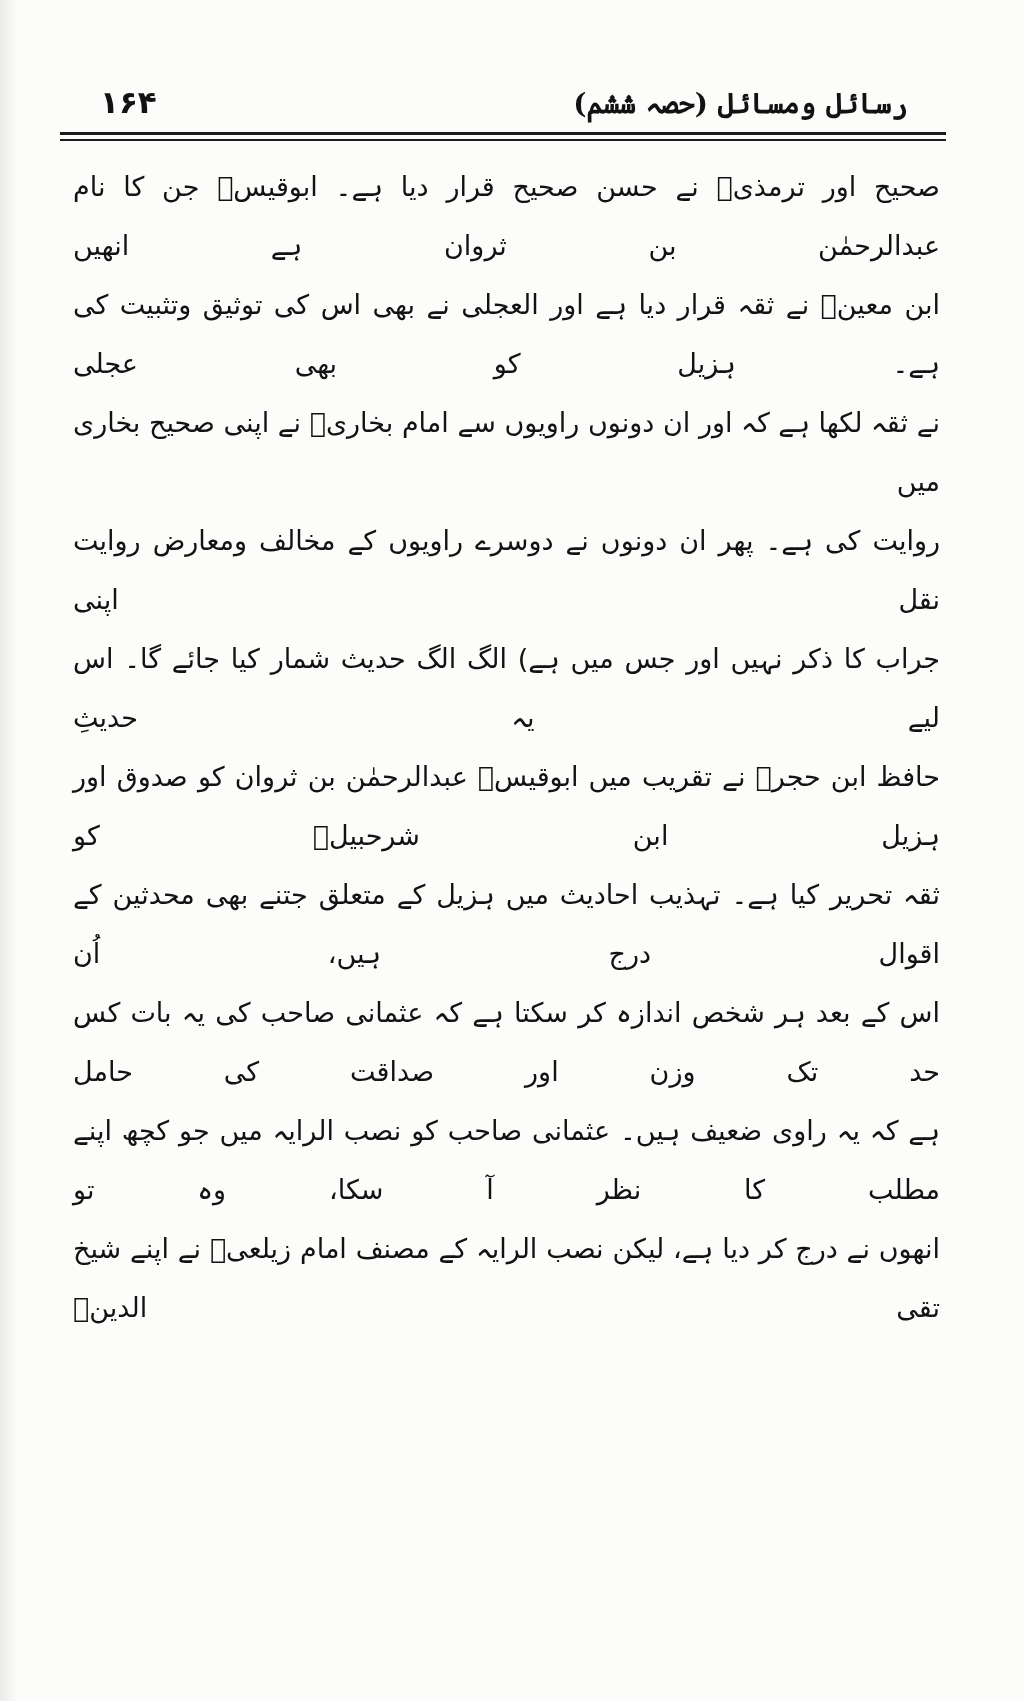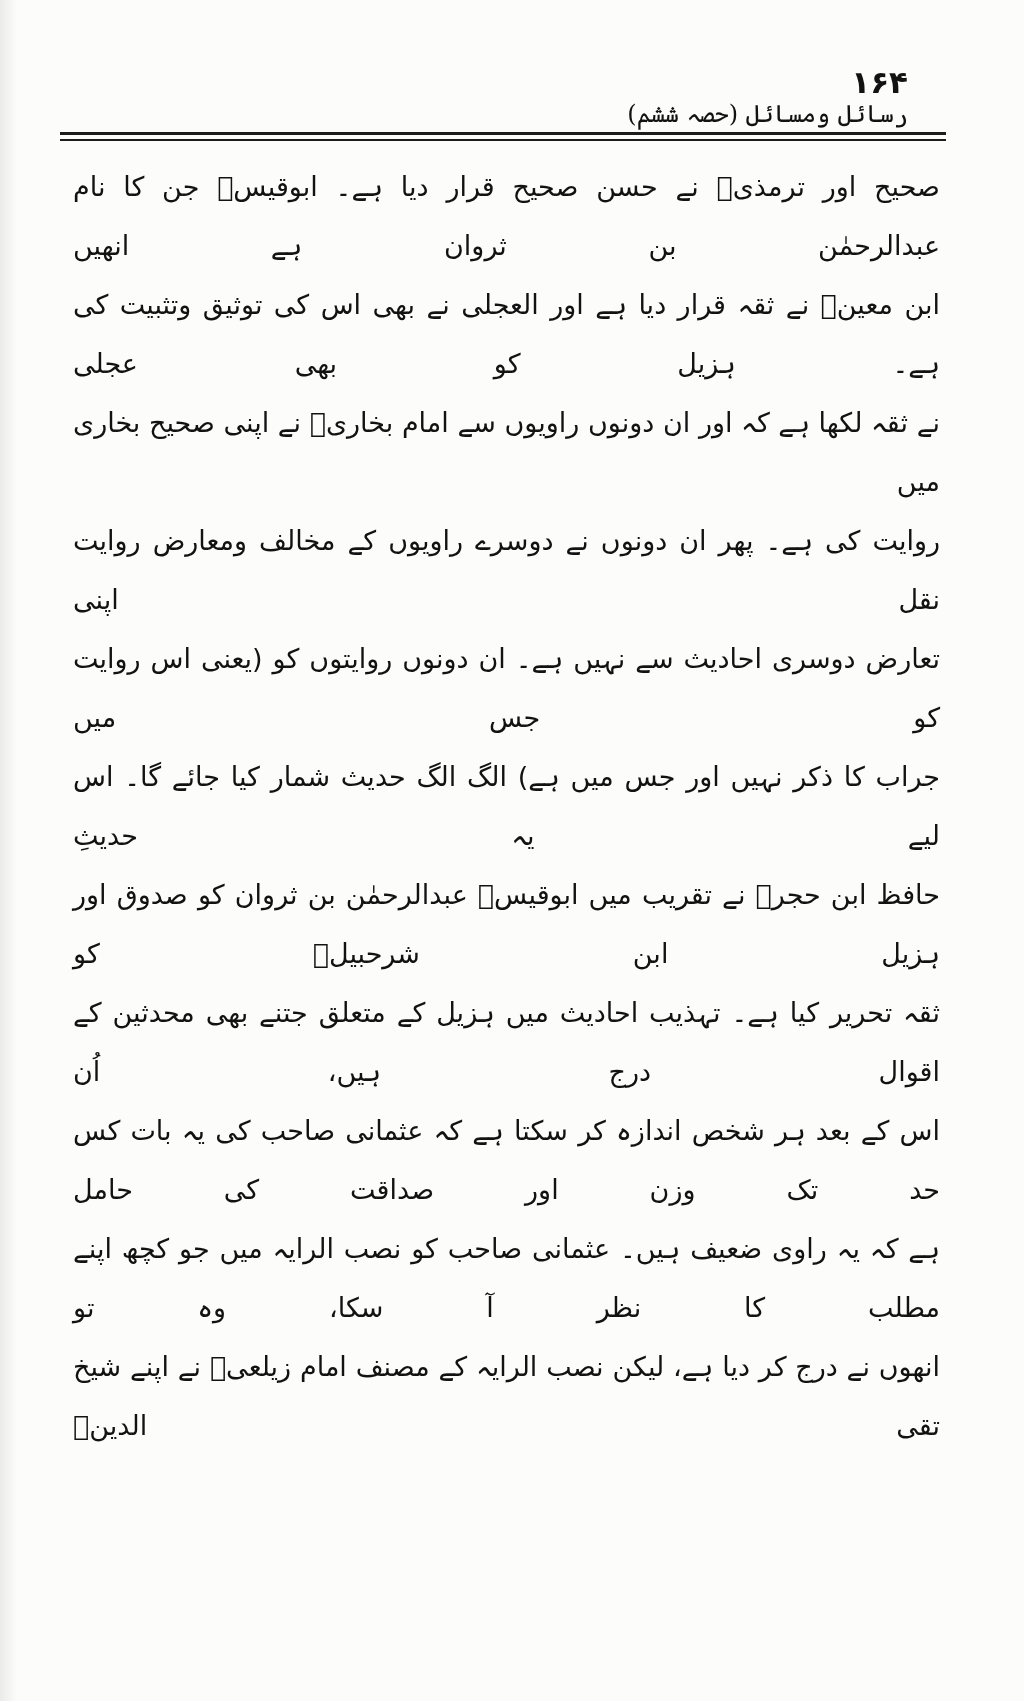--- a/index.html
+++ b/index.html
@@ -18,32 +18,32 @@
     pointer-events:none;
   }
   .page{padding-top:64px;}
 
   header{
     display:flex;
     justify-content:space-between;
     align-items:flex-end;
     padding:0 116px 0 100px;
     height:56px;
-    flex-direction:column;
   }
   .page-num{
     font-size:31px;
     font-weight:bold;
     letter-spacing:2px;
     direction:rtl;
   }
   .book-title{
-    font-size:24px;
+    font-size:28px;
     direction:rtl;
     font-family:"DejaVu Serif",serif;
+    font-weight:bold;
   }
 
   .rule{
     margin:12px 78px 0 60px;
     height:4px;
     border-top:3px solid #1c1c1c;
     border-bottom:2px solid #1c1c1c;
   }
 
   main{
@@ -72,21 +72,20 @@
     <div class="book-title">رسائل ومسائل (حصہ ششم)</div>
   </header>
 
   <div class="rule"></div>
 
   <main>
     <div class="line u stretch">صحیح اور ترمذیؒ نے حسن صحیح قرار دیا ہے۔ ابوقیسؒ جن کا نام عبدالرحمٰن بن ثروان ہے انھیں</div>
     <div class="line u stretch">ابن معینؒ نے ثقہ قرار دیا ہے اور العجلی نے بھی اس کی توثیق وتثبیت کی ہے۔ ہزیل کو بھی عجلی</div>
     <div class="line u stretch">نے ثقہ لکھا ہے کہ اور ان دونوں راویوں سے امام بخاریؒ نے اپنی صحیح بخاری میں</div>
     <div class="line u stretch">روایت کی ہے۔ پھر ان دونوں نے دوسرے راویوں کے مخالف ومعارض روایت نقل اپنی</div>
-    <div class="line u stretch">تعارض دوسری احادیث سے نہیں ہے۔ ان دونوں روایتوں کو (یعنی اس روایت کو جس میں</div>
     <div class="line u stretch">جراب کا ذکر نہیں اور جس میں ہے) الگ الگ حدیث شمار کیا جائے گا۔ اس لیے یہ حدیثِ</div>
     <div class="line u stretch">حافظ ابن حجرؒ نے تقریب میں ابوقیسؒ عبدالرحمٰن بن ثروان کو صدوق اور ہزیل ابن شرحبیلؒ کو</div>
     <div class="line u stretch">ثقہ تحریر کیا ہے۔ تہذیب احادیث میں ہزیل کے متعلق جتنے بھی محدثین کے اقوال درج ہیں، اُن</div>
     <div class="line u stretch">اس کے بعد ہر شخص اندازہ کر سکتا ہے کہ عثمانی صاحب کی یہ بات کس حد تک وزن اور صداقت کی حامل</div>
     <div class="line u stretch">ہے کہ یہ راوی ضعیف ہیں۔ عثمانی صاحب کو نصب الرایہ میں جو کچھ اپنے مطلب کا نظر آ سکا، وہ تو</div>
     <div class="line u stretch">انھوں نے درج کر دیا ہے، لیکن نصب الرایہ کے مصنف امام زیلعیؒ نے اپنے شیخ تقی الدینؒ</div>
 
   </main>
 
 </div>

